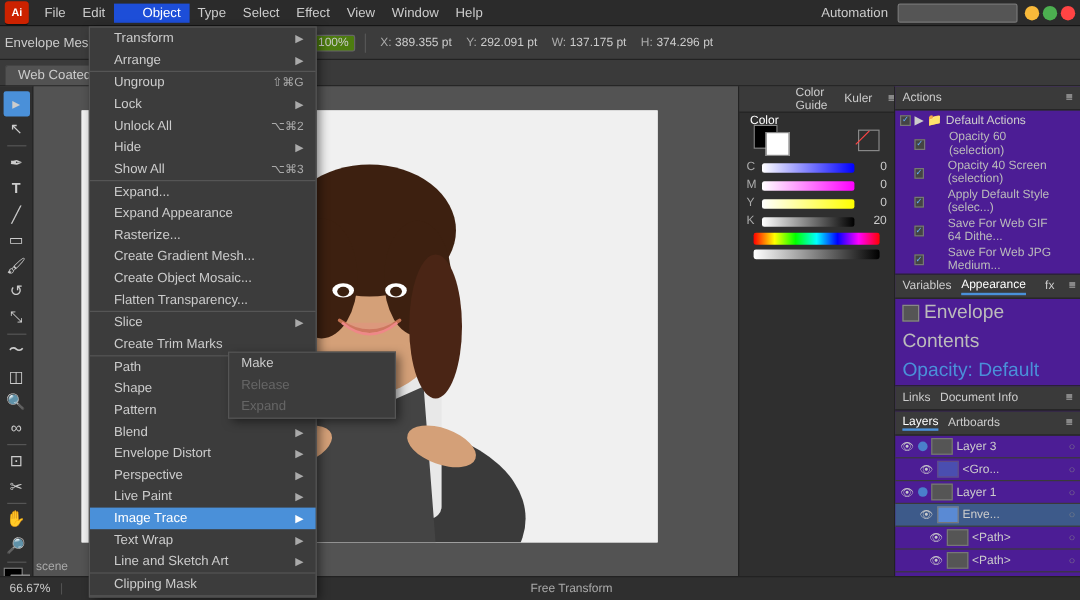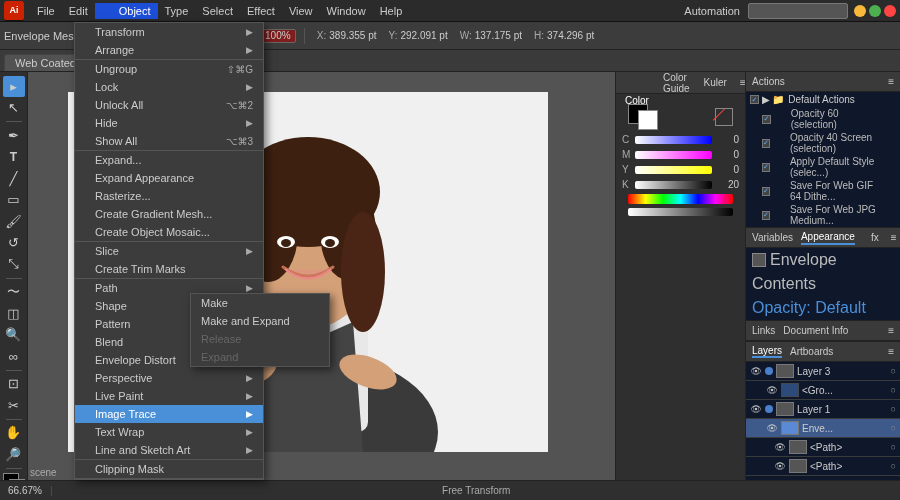--- a/index.html
+++ b/index.html
@@ -10,21 +10,21 @@
     #menubar .menu-item { padding: 2px 7px; cursor: pointer; font-size: 11px; }
     #menubar .menu-item.active { background: #1d4ed8; color: #fff; padding-left: 24px; }
     #menubar .spacer { flex: 1; }
     #menubar .automation { font-size: 11px; color: #ccc; margin-right: 8px; }
     #menubar .search-box { background: #555; border: 1px solid #777; width: 100px; height: 16px; padding: 0 4px; color: #ccc; font-size: 10px; border-radius: 2px; }
 
     
     #toolbar { background: #3c3c3c; height: 28px; display: flex; align-items: center; padding: 0 4px; border-bottom: 1px solid #222; font-size: 11px; color: #ccc; }
     #toolbar .toolbar-btn { background: #555; border: 1px solid #666; padding: 1px 5px; font-size: 10px; color: #ccc; cursor: pointer; border-radius: 2px; height: 18px; }
     #toolbar .toolbar-label { font-size: 10px; color: #ccc; }
-    #toolbar .toolbar-input { background: #7f1d1d; border: 1px solid #666; width: 40px; height: 14px; font-size: 10px; color: #ccc; text-align: center; border-radius: 2px; }
+    #toolbar .toolbar-input { background: #4d7c0f; border: 1px solid #666; width: 40px; height: 14px; font-size: 10px; color: #ccc; text-align: center; border-radius: 2px; }
     #toolbar .env-mesh-label { font-size: 11px; color: #ccc; margin-right: 4px; }
     #toolbar .coord-label { color: #aaa; font-size: 10px; }
     #toolbar .coord-value { color: #ccc; font-size: 10px; }
 
     
     #tabbar { background: #3a3a3a; height: 22px; display: flex; align-items: flex-end; padding: 0 4px; border-bottom: 1px solid #222; }
     #tabbar .tab { background: #525252; border: 1px solid #444; border-bottom: none; padding: 2px 10px; font-size: 11px; color: #ccc; cursor: pointer; display: flex; align-items: center; gap: 5px; border-radius: 3px 3px 0 0; }
     #tabbar .tab .close { color: #aaa; font-size: 10px; }
 
     
@@ -47,21 +47,21 @@
     #color-panel-header .panel-tab.active { color: #fff; margin-top: 35px; }
     #color-swatches { padding: 6px; }
     .color-row { display: flex; align-items: center; margin-bottom: 4px; gap: 3px; }
     .color-row-label { width: 10px; font-size: 10px; color: #aaa; }
     .color-slider-track { flex: 1; height: 8px; border-radius: 2px; position: relative; }
     .color-slider-val { width: 24px; font-size: 10px; color: #ccc; text-align: right; }
     #spectrum-bar { margin: 4px 6px; height: 10px; background: linear-gradient(to right, red, yellow, lime, cyan, blue, magenta, red); border-radius: 2px; }
     #black-bar { margin: 2px 6px; height: 8px; background: linear-gradient(to right, #fff, #000); border-radius: 2px; }
 
     
-    #right-panels { width: 155px; background: #0f172a; border-left: 1px solid #222; flex-shrink: 0; display: flex; flex-direction: column; }
+    #right-panels { width: 155px; background: #4c1d95; border-left: 1px solid #222; flex-shrink: 0; display: flex; flex-direction: column; }
     #actions-panel { flex: 0 0 auto; }
     #actions-header { background: #3a3a3a; height: 20px; display: flex; align-items: center; padding: 0 6px; font-size: 10px; color: #ccc; border-bottom: 1px solid #222; }
     .actions-list { font-size: 10px; }
     .actions-group { }
     .actions-group-header { display: flex; align-items: center; padding: 2px 4px; gap: 3px; color: #ccc; cursor: pointer; }
     .actions-item { display: flex; align-items: center; padding: 1px 16px 1px 16px; gap: 20px; color: #bbb; cursor: pointer; font-size: 10px; }
     .checkbox { width: 9px; height: 9px; border: 1px solid #777; background: #444; display: flex; align-items: center; justify-content: center; }
     .checkbox.checked::after { content: '✓'; font-size: 7px; color: #6af; }
     .appearance-row { padding: 3px 6px; font-size: 16px; color: #bbb; display: flex; align-items: center; gap: 4px; }
     .appearance-row.highlighted { color: #4a90d9; }
@@ -481,20 +481,23 @@
         </div>
       <div class="menu-row">
           <span>Rasterize...</span>
         </div>
       <div class="menu-row">
           <span>Create Gradient Mesh...</span>
         </div>
       <div class="menu-row">
           <span>Create Object Mosaic...</span>
         </div>
+      <div class="menu-row">
+          <span>Flatten Transparency...</span>
+        </div>
     </div>
 
     <div class="menu-section">
       <div class="menu-row">
         <span>Slice</span>
         <span class="arrow">▶</span>
       </div>
       <div class="menu-row">
           <span>Create Trim Marks</span>
         </div>
@@ -548,23 +551,20 @@
           <span>Clipping Mask</span>
         </div>
 
     </div>
   </div>
 
   <div id="image-trace-submenu" style="top:293px;">
     <div class="submenu-row">
         <span>Make</span>
       </div>
-    <div class="submenu-row">
-        <span>Make and Expand</span>
-      </div>
     <div class="submenu-row disabled">
         <span>Release</span>
       </div>
     <div class="submenu-row disabled">
         <span>Expand</span>
       </div>
   </div>
 
 </div>
 

